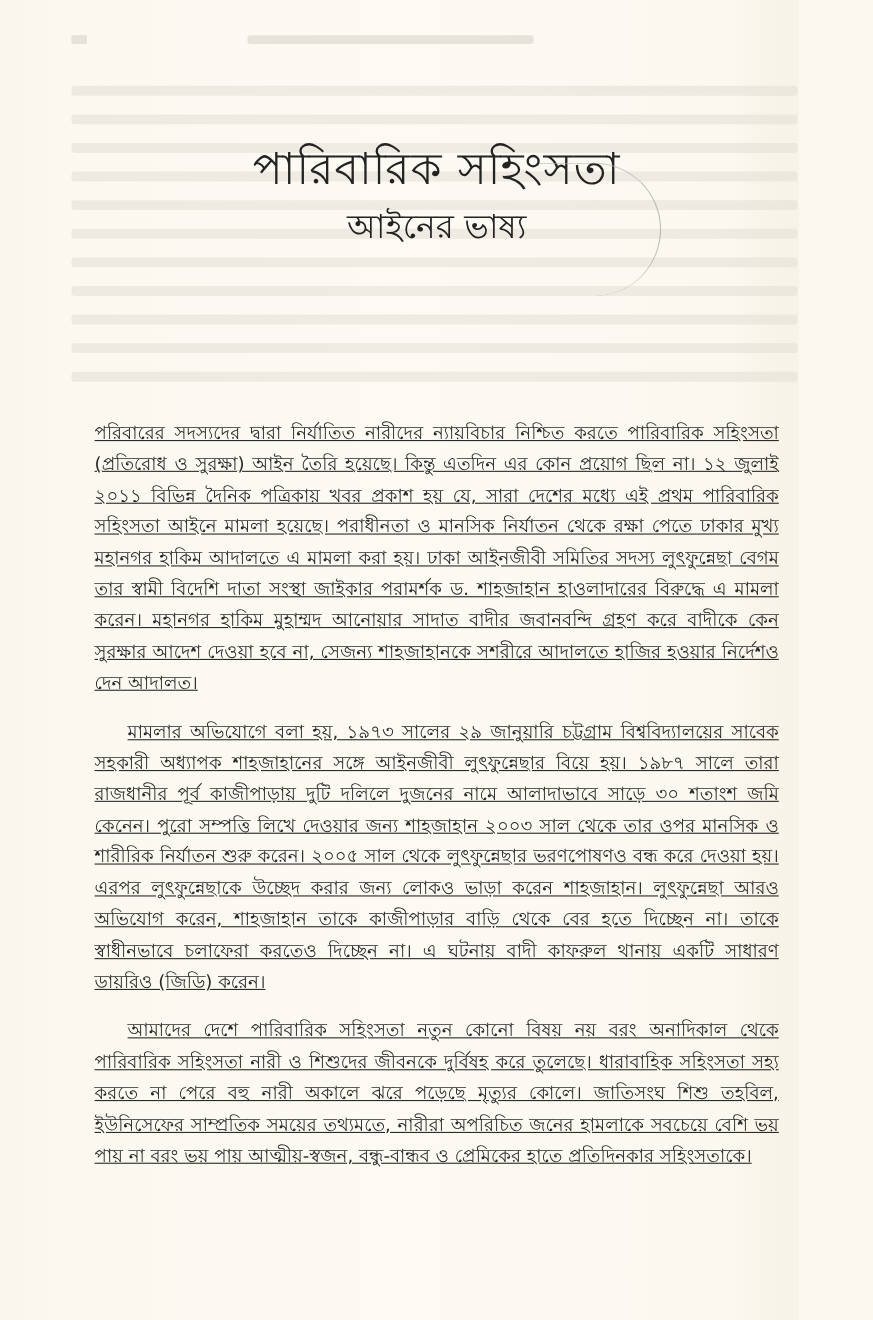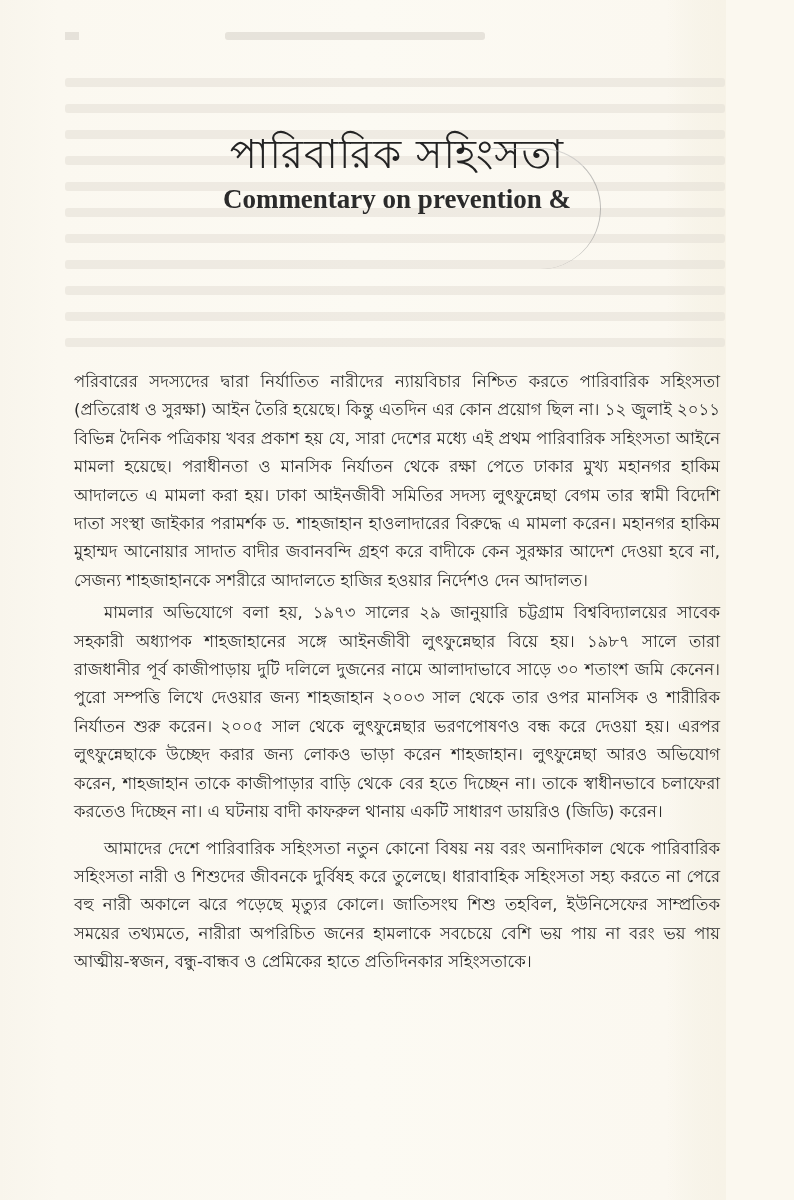--- a/index.html
+++ b/index.html
@@ -115,22 +115,23 @@
       left: 70px;
       width: 654px;
       top: 364px;
       font-family: "DejaVu Sans", sans-serif;
       font-size: 16.5px;
       line-height: 28.4px;
       color: #2a2a2a;
       text-align: justify;
     }
     .para {
-      margin: 4px;
+      margin: 16px;
       text-indent: 0;
+      text-decoration: underline;
     }
     .para.indent {
       text-indent: 30px;
       margin-top: 2px;
     }
     .para + .para.indent.gap {
       margin-top: 8px;
     }
 
     
@@ -237,21 +238,21 @@
     <div class="bleed-line" style="top:208px; width:660px;"></div>
     <div class="bleed-line" style="top:234px; width:660px;"></div>
     <div class="bleed-line" style="top:260px; width:660px;"></div>
     <div class="bleed-line" style="top:286px; width:660px;"></div>
     <div class="bleed-line" style="top:312px; width:660px;"></div>
     <div class="bleed-line" style="top:338px; width:660px;"></div>
   </div>
 
   <div class="title-block">
     <div class="title-bn">পারিবারিক সহিংসতা</div>
-    <div class="title-en">Commentary on prevention &amp;</div>
+    <div class="subtitle2-bn">আইনের ভাষ্য</div>
   </div>
   <div class="title-arc"></div>
 
   <div class="body-text">
     <p class="para">পরিবারের সদস্যদের দ্বারা নির্যাতিত নারীদের ন্যায়বিচার নিশ্চিত করতে পারিবারিক সহিংসতা (প্রতিরোধ ও সুরক্ষা) আইন তৈরি হয়েছে। কিন্তু এতদিন এর কোন প্রয়োগ ছিল না। ১২ জুলাই ২০১১ বিভিন্ন দৈনিক পত্রিকায় খবর প্রকাশ হয় যে, সারা দেশের মধ্যে এই প্রথম পারিবারিক সহিংসতা আইনে মামলা হয়েছে। পরাধীনতা ও মানসিক নির্যাতন থেকে রক্ষা পেতে ঢাকার মুখ্য মহানগর হাকিম আদালতে এ মামলা করা হয়। ঢাকা আইনজীবী সমিতির সদস্য লুৎফুন্নেছা বেগম তার স্বামী বিদেশি দাতা সংস্থা জাইকার পরামর্শক ড. শাহজাহান হাওলাদারের বিরুদ্ধে এ মামলা করেন। মহানগর হাকিম মুহাম্মদ আনোয়ার সাদাত বাদীর জবানবন্দি গ্রহণ করে বাদীকে কেন সুরক্ষার আদেশ দেওয়া হবে না, সেজন্য শাহজাহানকে সশরীরে আদালতে হাজির হওয়ার নির্দেশও দেন আদালত।</p>
     <p class="para indent">মামলার অভিযোগে বলা হয়, ১৯৭৩ সালের ২৯ জানুয়ারি চট্টগ্রাম বিশ্ববিদ্যালয়ের সাবেক সহকারী অধ্যাপক শাহজাহানের সঙ্গে আইনজীবী লুৎফুন্নেছার বিয়ে হয়। ১৯৮৭ সালে তারা রাজধানীর পূর্ব কাজীপাড়ায় দুটি দলিলে দুজনের নামে আলাদাভাবে সাড়ে ৩০ শতাংশ জমি কেনেন। পুরো সম্পত্তি লিখে দেওয়ার জন্য শাহজাহান ২০০৩ সাল থেকে তার ওপর মানসিক ও শারীরিক নির্যাতন শুরু করেন। ২০০৫ সাল থেকে লুৎফুন্নেছার ভরণপোষণও বন্ধ করে দেওয়া হয়। এরপর লুৎফুন্নেছাকে উচ্ছেদ করার জন্য লোকও ভাড়া করেন শাহজাহান। লুৎফুন্নেছা আরও অভিযোগ করেন, শাহজাহান তাকে কাজীপাড়ার বাড়ি থেকে বের হতে দিচ্ছেন না। তাকে স্বাধীনভাবে চলাফেরা করতেও দিচ্ছেন না। এ ঘটনায় বাদী কাফরুল থানায় একটি সাধারণ ডায়রিও (জিডি) করেন।</p>
     <p class="para indent gap">আমাদের দেশে পারিবারিক সহিংসতা নতুন কোনো বিষয় নয় বরং অনাদিকাল থেকে পারিবারিক সহিংসতা নারী ও শিশুদের জীবনকে দুর্বিষহ করে তুলেছে। ধারাবাহিক সহিংসতা সহ্য করতে না পেরে বহু নারী অকালে ঝরে পড়েছে মৃত্যুর কোলে। জাতিসংঘ শিশু তহবিল, ইউনিসেফের সাম্প্রতিক সময়ের তথ্যমতে, নারীরা অপরিচিত জনের হামলাকে সবচেয়ে বেশি ভয় পায় না বরং ভয় পায় আত্মীয়-স্বজন, বন্ধু-বান্ধব ও প্রেমিকের হাতে প্রতিদিনকার সহিংসতাকে।</p>
   </div>
 
 </div>

